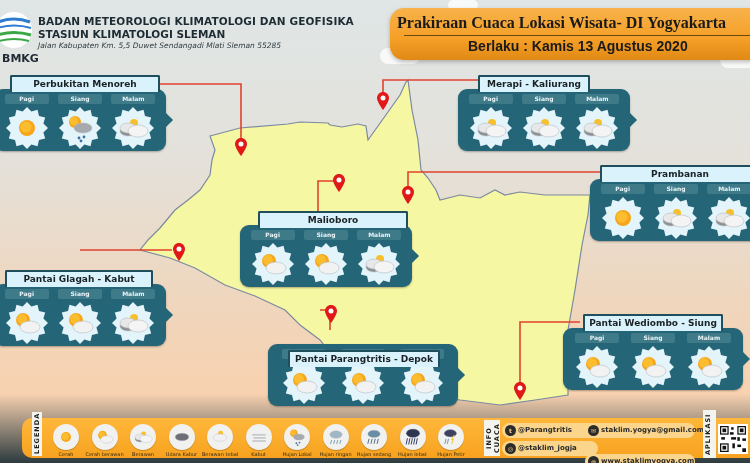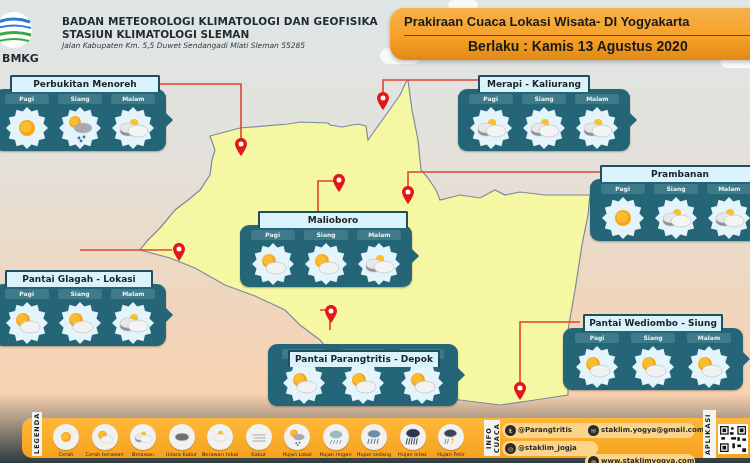--- a/index.html
+++ b/index.html
@@ -6,32 +6,32 @@
   html, body { width: 750px; height: 463px; overflow: hidden; }
   body {
     position: relative;
     font-family: "DejaVu Sans", sans-serif;
     background: linear-gradient(180deg, #dfe6e6 0%, #e4e1da 35%, #efd6bd 65%, #f8d2b0 85%, #2c3a3e 100%);
   }
   .abs { position: absolute; }
 
   
   .logo { left: -6px; top: 8px; width: 46px; height: 56px; }
-  .org { left: 38px; top: 15px; margin-left: 24px; }
+  .org { left: 38px; top: 15px; }
   .org .l1 { font-size: 10.5px; font-weight: bold; color: #1d2b33; white-space: nowrap; letter-spacing: 0.1px; }
   .org .l2 { font-size: 10.5px; font-weight: bold; color: #1d2b33; white-space: nowrap; margin-top: 1px; }
   .org .l3, .org .l4 { font-size: 7.5px; font-style: italic; color: #2f3b40; white-space: nowrap; margin-top: 1px; }
 
   .titlebanner {
     left: 390px; top: 8px; width: 380px; height: 52px;
     background: linear-gradient(180deg, #f8b24a 0%, #f59f27 60%, #e08914 100%);
     border-radius: 14px 0 0 14px;
     box-shadow: 0 2px 4px rgba(0,0,0,0.25);
   }
-  .titlebanner .t1 { position: absolute; left: 14px; top: 6px; font-size: 13px; font-weight: bold; color: #1a1a1a; white-space: nowrap; font-family: Liberation Sans, sans-serif; }
+  .titlebanner .t1 { position: absolute; left: 7px; top: 6px; font-size: 16px; font-weight: bold; color: #1a1a1a; white-space: nowrap; font-family: Liberation Serif, serif; }
   .titlebanner .rule { position: absolute; left: 14px; top: 27px; width: 360px; height: 1px; background: #6b4a12; }
   .titlebanner .t2 { position: absolute; left: 78px; top: 30px; font-size: 14px; font-weight: bold; color: #1a1a1a; white-space: nowrap; font-family: "Liberation Sans", sans-serif; }
 
   .cloud { background: #fbfbfb; border-radius: 30px; opacity: 0.9; }
 
   
   svg.map { position: absolute; left: 0; top: 0; }
 
   
   .card { position: absolute; }
@@ -379,21 +379,21 @@
             </svg>
             <svg width="42" height="42" viewBox="0 0 42 42">
               <circle cx="22" cy="16" r="4" fill="#f7c02c"></circle>
               <ellipse cx="16" cy="24" rx="8" ry="5" fill="#8d8f92" stroke="#b9bcc0" stroke-width="0.6"></ellipse>
               <ellipse cx="16" cy="21" rx="8" ry="5" fill="#e8e8e8" stroke="#b9bcc0" stroke-width="0.6"></ellipse>
               <ellipse cx="26" cy="24" rx="10" ry="6" fill="#f4f4f4" stroke="#b9bcc0" stroke-width="0.6"></ellipse>
             </svg>
           </div>
     </div>
       </div>
-      <div class="name" style="left:5px;top:270px;width:148px;">Pantai Glagah - Lokasi</div>
+      <div class="name" style="left:5px;top:270px;width:148px;">Pantai Glagah - Kabut</div>
     </div>
     <div class="card">
       <div class="panel" style="left:268px;top:344px;width:190px;height:62px;">
         <div class="notch"></div>
         <div class="slot" style="left:9.666666666666668px;top:5px;">
       <div class="lbl">Pagi</div>
       <div class="badge">
             <svg width="42" height="42" viewBox="0 0 42 42">
               <polygon points="21.0,0.0 25.4,4.6 31.5,2.8 33.0,9.0 39.2,10.5 37.4,16.6 42.0,21.0 37.4,25.4 39.2,31.5 33.0,33.0 31.5,39.2 25.4,37.4 21.0,42.0 16.6,37.4 10.5,39.2 9.0,33.0 2.8,31.5 4.6,25.4 0.0,21.0 4.6,16.6 2.8,10.5 9.0,9.0 10.5,2.8 16.6,4.6" fill="#e3f4fb"></polygon>
             </svg>

